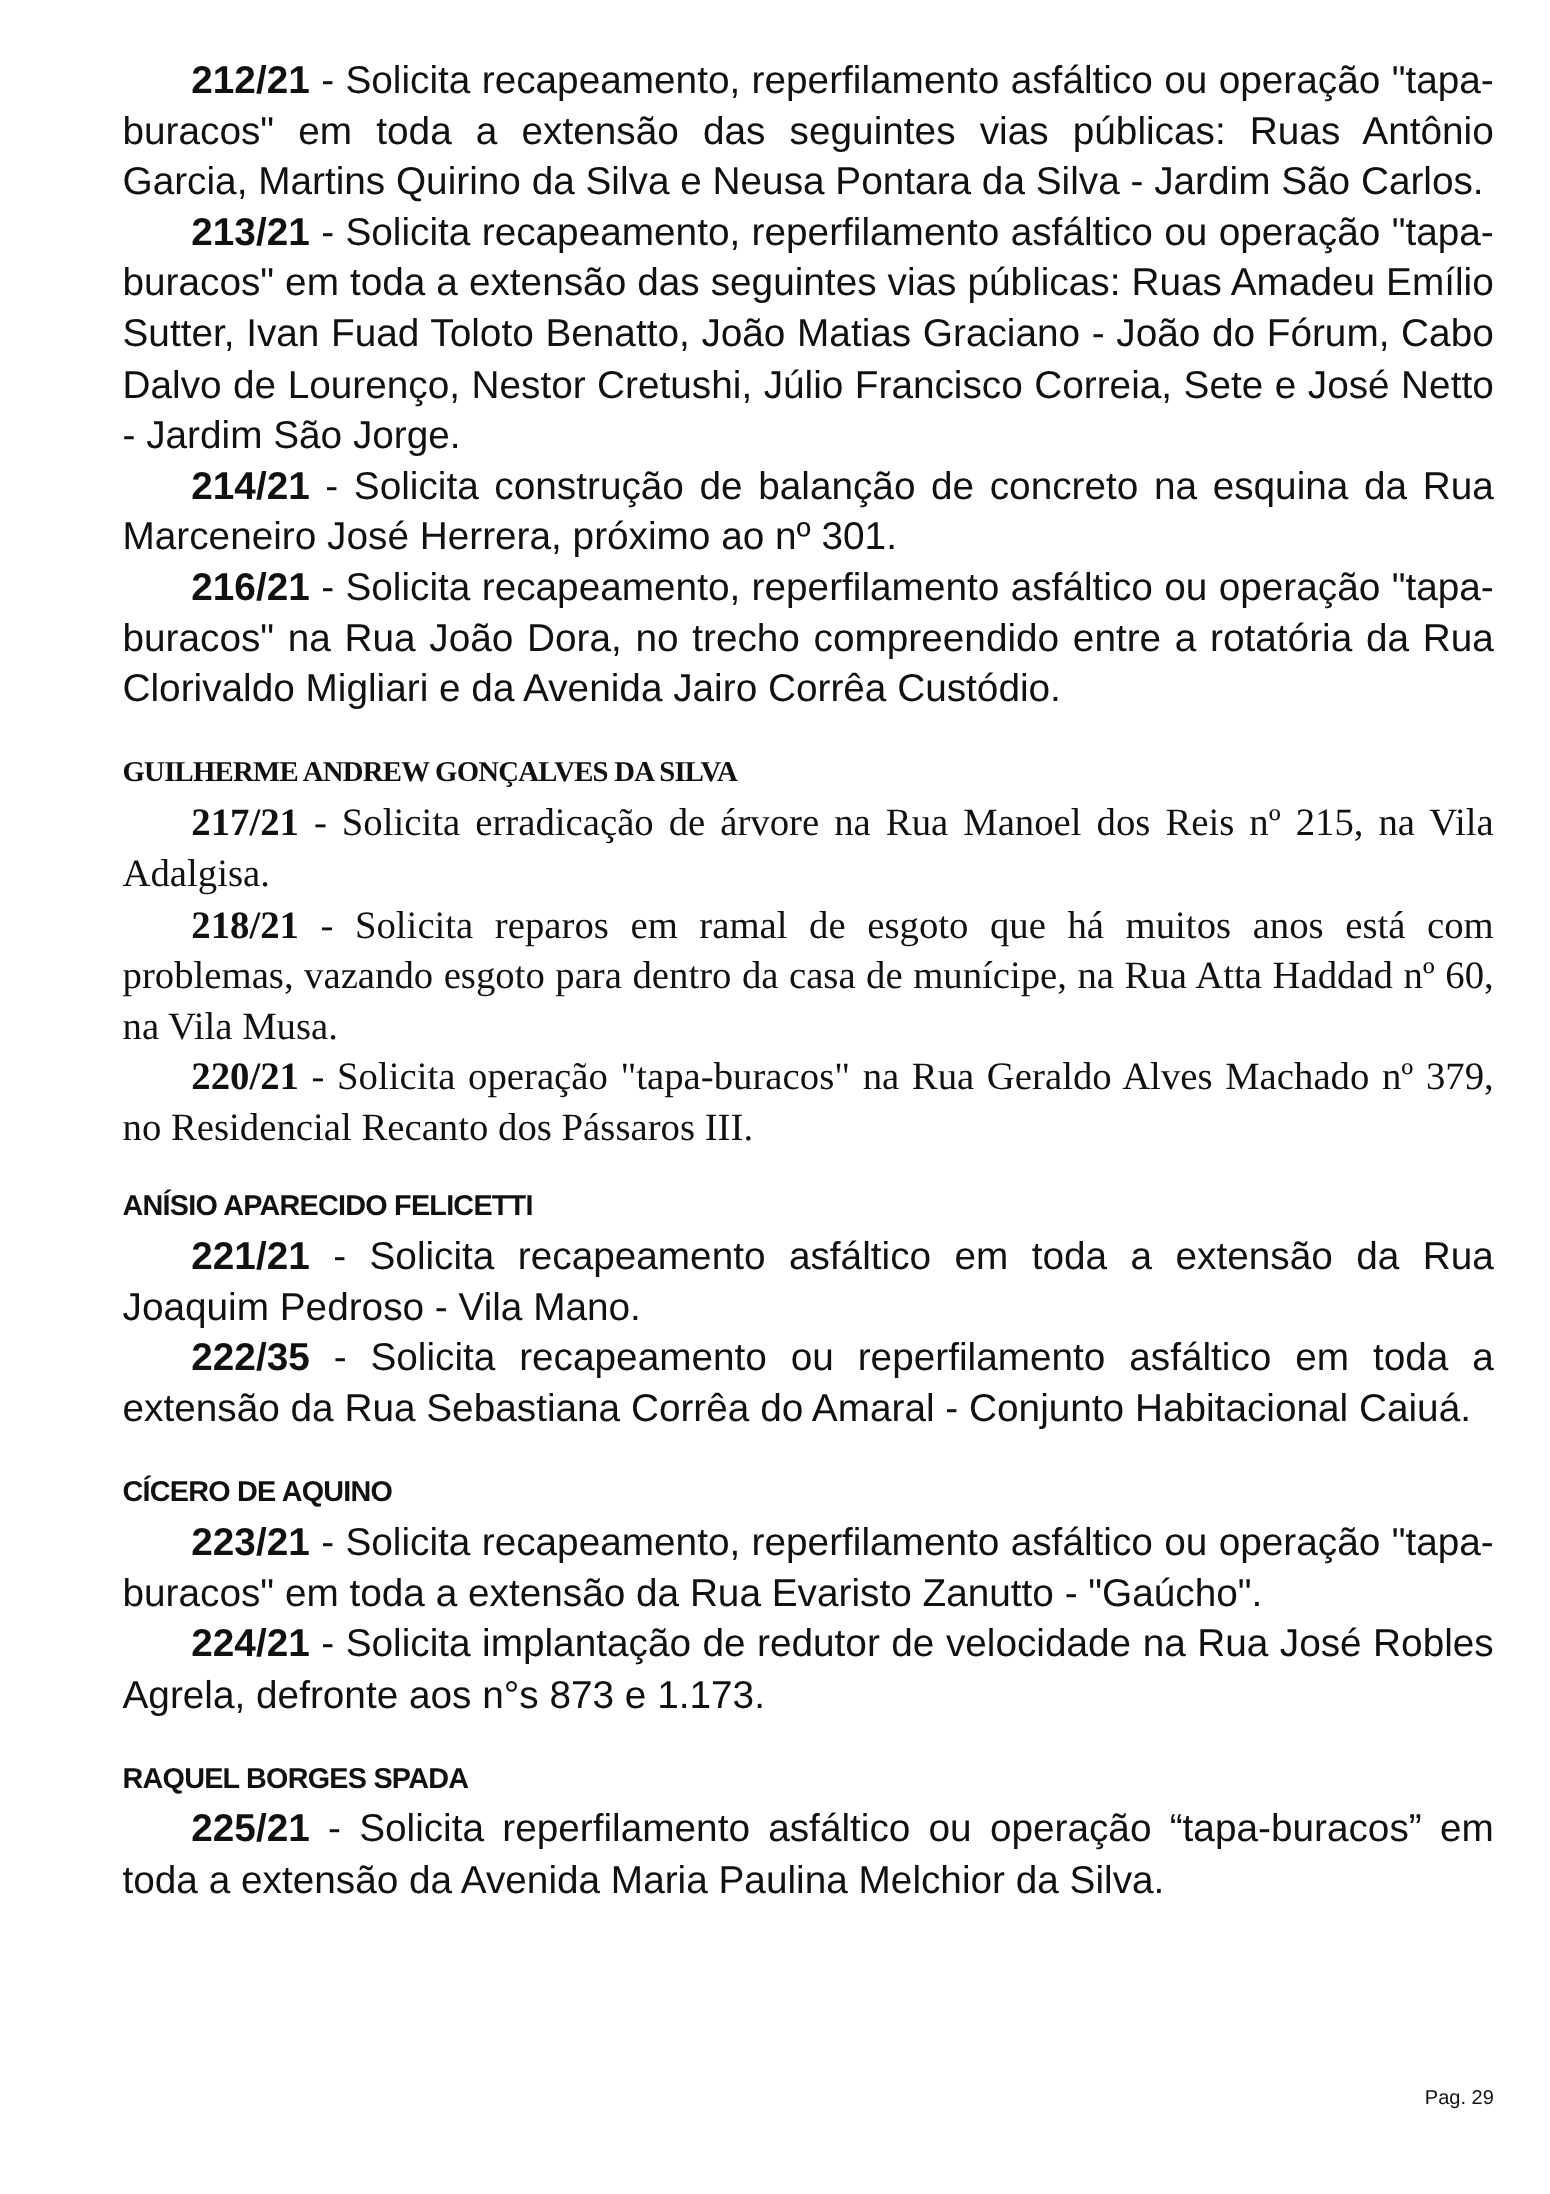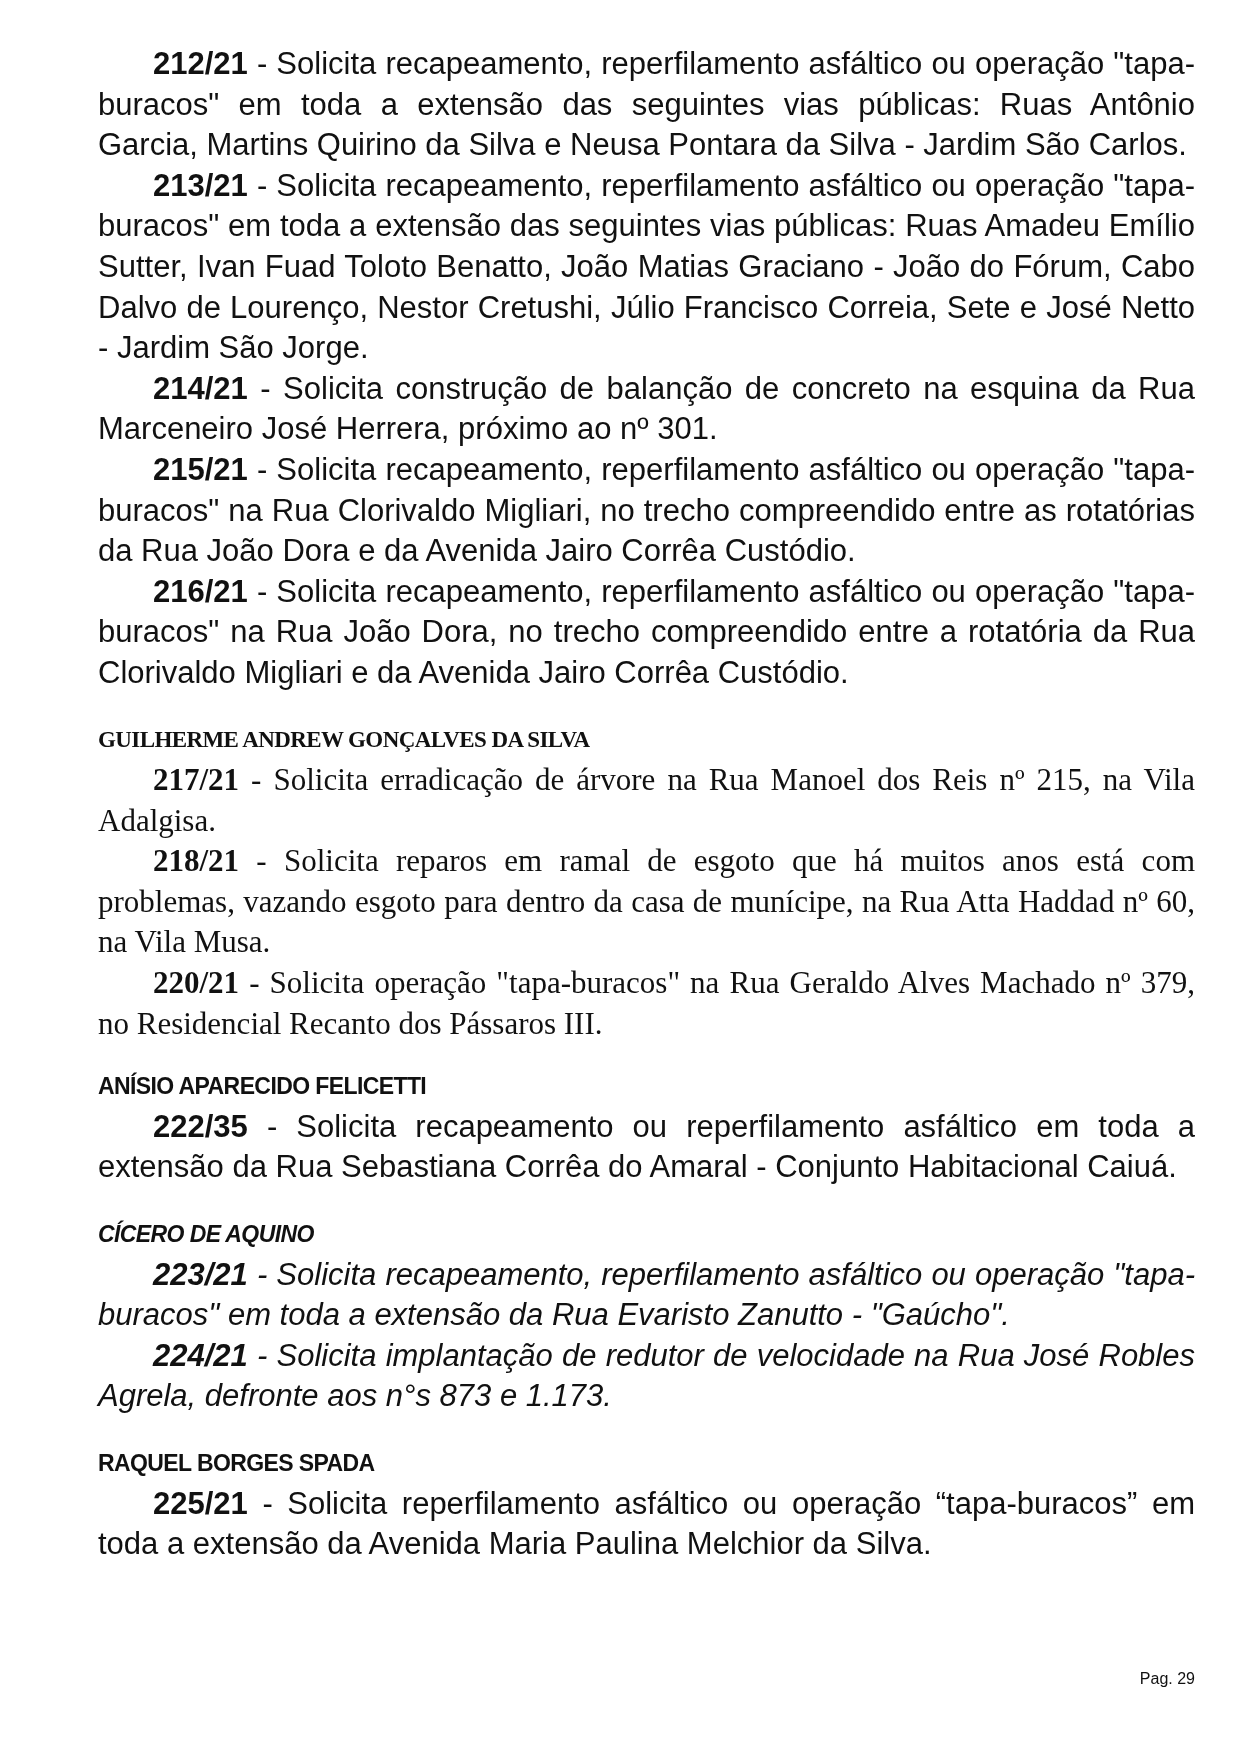--- a/index.html
+++ b/index.html
@@ -14,37 +14,37 @@
 </style>
 </head>
 <body>
 
 <div class="page">
 
   <div>
     <p class="item"><span class="ind"></span><span class="num">212/21</span><span> - Solicita recapeamento, reperfilamento asfáltico ou operação "tapa-buracos" em toda a extensão das seguintes vias públicas: Ruas Antônio Garcia, Martins Quirino da Silva e Neusa Pontara da Silva - Jardim São Carlos.</span></p>
     <p class="item"><span class="ind"></span><span class="num">213/21</span><span> - Solicita recapeamento, reperfilamento asfáltico ou operação "tapa-buracos" em toda a extensão das seguintes vias públicas: Ruas Amadeu Emílio Sutter, Ivan Fuad Toloto Benatto, João Matias Graciano - João do Fórum, Cabo Dalvo de Lourenço, Nestor Cretushi, Júlio Francisco Correia, Sete e José Netto - Jardim São Jorge.</span></p>
     <p class="item"><span class="ind"></span><span class="num">214/21</span><span> - Solicita construção de balanção de concreto na esquina da Rua Marceneiro José Herrera, próximo ao nº 301.</span></p>
-    <p class="item"><span class="ind"></span><span class="num">215/21</span><span> - Solicita recapeamento, reperfilamento asfáltico ou operação "tapa-buracos" na Rua Clorivaldo Migliari, no trecho compreendido entre as rotatórias da Rua João Dora e da Avenida Jairo Corrêa Custódio.</span></p>
     <p class="item"><span class="ind"></span><span class="num">216/21</span><span> - Solicita recapeamento, reperfilamento asfáltico ou operação "tapa-buracos" na Rua João Dora, no trecho compreendido entre a rotatória da Rua Clorivaldo Migliari e da Avenida Jairo Corrêa Custódio.</span></p>
   </div>
 
   <div style="margin-top:26px;font-family:Liberation Serif, serif;">
     <h2 class="heading">GUILHERME ANDREW GONÇALVES DA SILVA</h2>
     <p class="item"><span class="ind"></span><span class="num">217/21</span><span> - Solicita erradicação de árvore na Rua Manoel dos Reis nº 215, na Vila Adalgisa.</span></p>
     <p class="item"><span class="ind"></span><span class="num">218/21</span><span> - Solicita reparos em ramal de esgoto que há muitos anos está com problemas, vazando esgoto para dentro da casa de munícipe, na Rua Atta Haddad nº 60, na Vila Musa.</span></p>
     <p class="item"><span class="ind"></span><span class="num">220/21</span><span> - Solicita operação "tapa-buracos" na Rua Geraldo Alves Machado nº 379, no Residencial Recanto dos Pássaros III.</span></p>
   </div>
 
   <div style="margin-top:22px;">
     <h2 class="heading">ANÍSIO APARECIDO FELICETTI</h2>
+    <p class="item"><span class="ind"></span><span class="num">221/21</span><span> - Solicita recapeamento asfáltico em toda a extensão da Rua Joaquim Pedroso - Vila Mano.</span></p>
     <p class="item"><span class="ind"></span><span class="num">222/35</span><span> - Solicita recapeamento ou reperfilamento asfáltico em toda a extensão da Rua Sebastiana Corrêa do Amaral - Conjunto Habitacional Caiuá.</span></p>
   </div>
 
-  <div style="margin-top:26px;font-style:italic;">
+  <div style="margin-top:26px;">
     <h2 class="heading">CÍCERO DE AQUINO</h2>
     <p class="item"><span class="ind"></span><span class="num">223/21</span><span> - Solicita recapeamento, reperfilamento asfáltico ou operação "tapa-buracos" em toda a extensão da Rua Evaristo Zanutto - "Gaúcho".</span></p>
     <p class="item"><span class="ind"></span><span class="num">224/21</span><span> - Solicita implantação de redutor de velocidade na Rua José Robles Agrela, defronte aos n°s 873 e 1.173.</span></p>
   </div>
 
   <div style="margin-top:26px;">
     <h2 class="heading">RAQUEL BORGES SPADA</h2>
     <p class="item"><span class="ind"></span><span class="num">225/21</span><span> - Solicita reperfilamento asfáltico ou operação “tapa-buracos” em toda a extensão da Avenida Maria Paulina Melchior da Silva.</span></p>
   </div>
 

